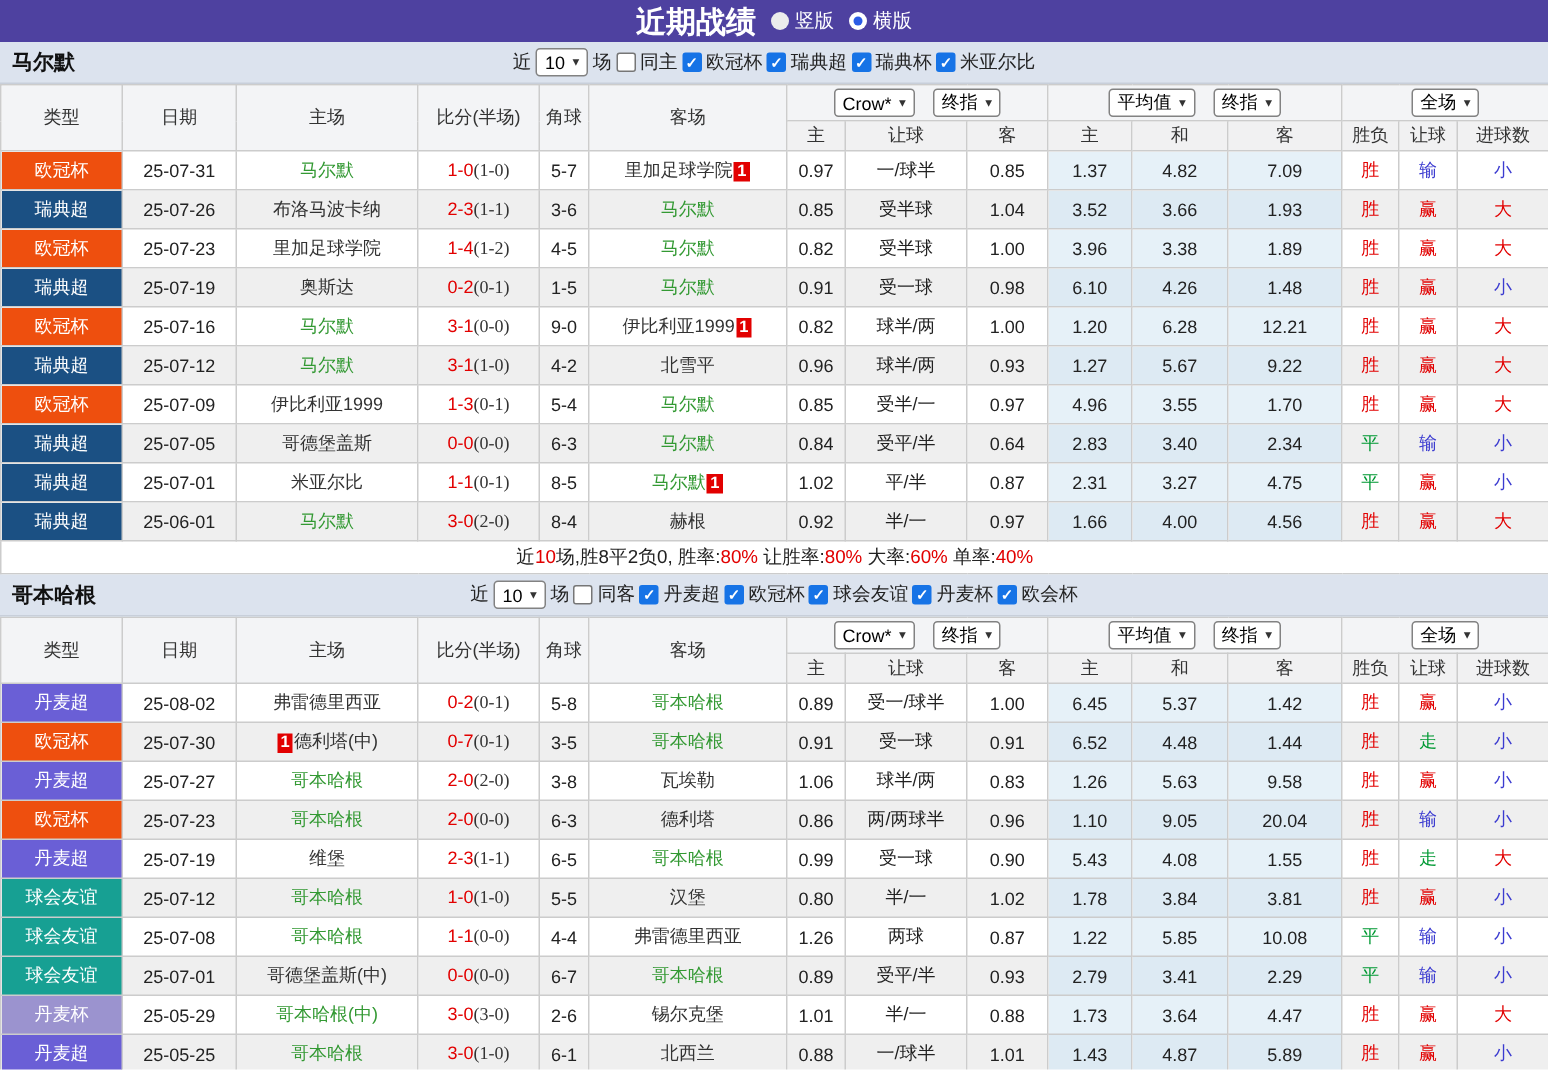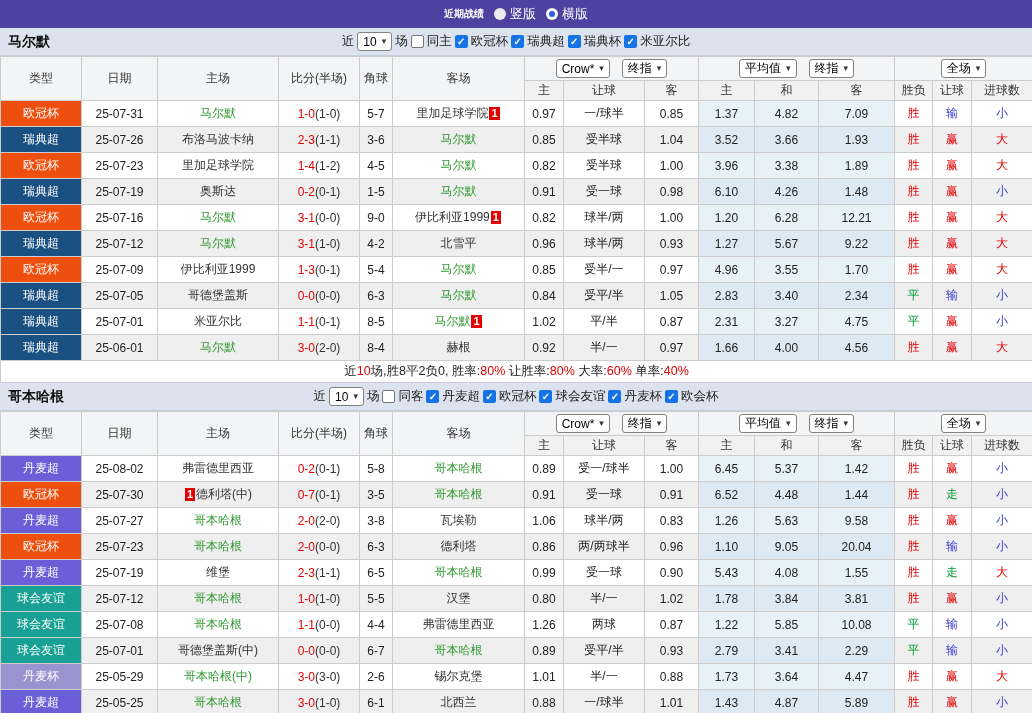--- a/index.html
+++ b/index.html
@@ -7,21 +7,21 @@
     width: 1032px; height: 713px; overflow: hidden;
     font-family: "Liberation Sans", sans-serif;
     background: #fff; color: #222;
   }
   
   .topbar {
     height: 28px; background: #4e41a0; color: #fff;
     display: flex; align-items: center; justify-content: center; gap: 10px;
     font-size: 13px;
   }
-  .tb-title { font-weight: bold; font-size: 10px; }
+  .tb-title { font-weight: bold; font-size: 20px; }
   .radio-opt { display: inline-flex; align-items: center; gap: 4px; cursor: pointer; }
   .radio { width: 12px; height: 12px; border-radius: 50%; display: inline-block; position: relative; }
   .radio.unsel { background: #ececec; }
   .radio.sel { background: #fff; }
   .radio.sel::after {
     content: ""; position: absolute; left: 3px; top: 3px;
     width: 6px; height: 6px; border-radius: 50%; background: #2b5ce6;
   }
   
   .sec-head {
@@ -52,21 +52,21 @@
   thead tr.lbl-row th { height: 20px; }
   tbody tr { height: 26px; }
   tbody tr:nth-child(even) td { background: #efefef; }
   tbody tr:nth-child(odd)  td { background: #ffffff; }
   tbody td.avg { background: #e6f1f8 !important; text-align: center; }
   tbody tr:nth-child(even) td.avg { background: #ddeaf3 !important; }
   td.league { color: #fff; font-size: 12px; }
   .t-self { color: #339933; }
   .t-opp  { color: #333; }
   .ft { color: #e20000; }
-  .ht { color: #333; }
+  .ht { color: #333; font-family: Liberation Serif, serif; }
   .badge1 {
     display: inline-block; background: #e20000; color: #fff;
     font-size: 11px; line-height: 13px; padding: 0 2px; margin: 0 1px; font-weight: bold;
   }
   .res-r { color: #e20000; }
   .res-g { color: #009933; }
   .res-b { color: #3b3bd0; }
   tfoot td { height: 22px; font-size: 12.5px; background: #fff; }
   .sum-red { color: #e20000; }
   .sel-group { display: flex; justify-content: center; gap: 12px; align-items: center; }
@@ -312,21 +312,21 @@
           </tr>
           <tr>
             <td class="league" style="background: rgb(27, 80, 131);">瑞典超</td>
             <td>25-07-05</td>
             <td><span class="t-opp">哥德堡盖斯</span></td>
             <td><span class="ft">0-0</span><span class="ht">(0-0)</span></td>
             <td>6-3</td>
             <td><span class="t-self">马尔默</span></td>
             <td>0.84</td>
             <td>受平/半</td>
-            <td>1.05</td>
+            <td>0.64</td>
             <td class="avg">2.83</td>
             <td class="avg">3.40</td>
             <td class="avg">2.34</td>
             <td class="res-g">平</td>
             <td class="res-b">输</td>
             <td class="res-b">小</td>
           </tr>
           <tr>
             <td class="league" style="background: rgb(27, 80, 131);">瑞典超</td>
             <td>25-07-01</td>

